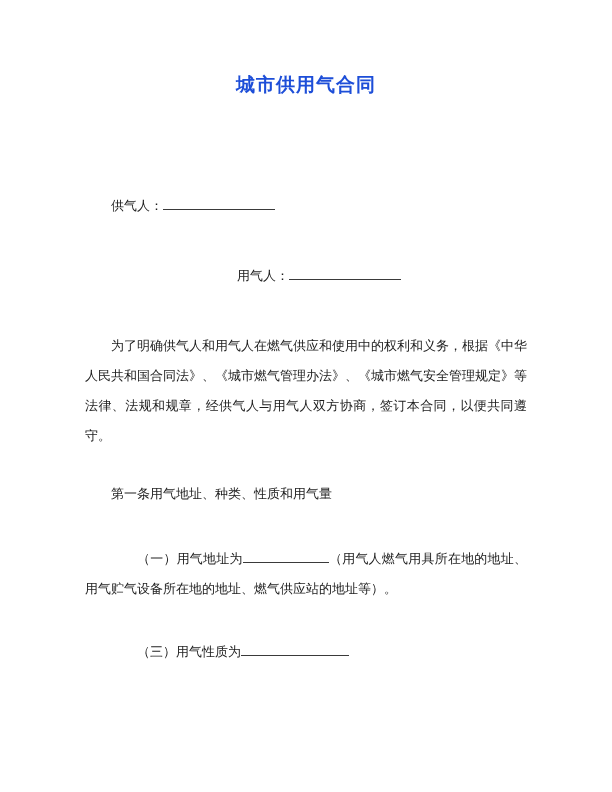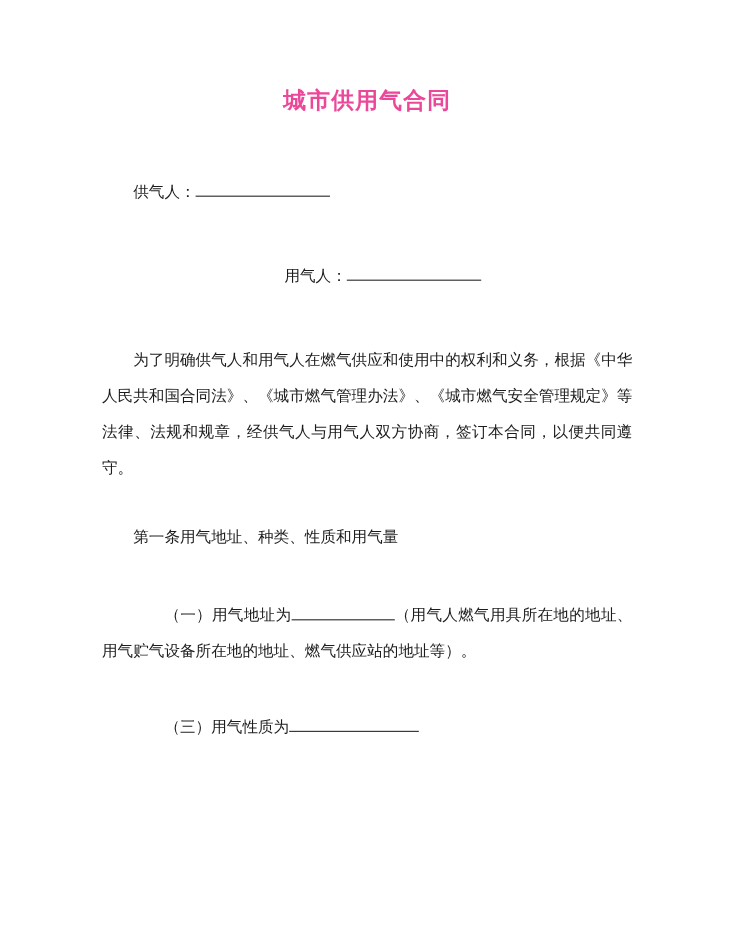--- a/index.html
+++ b/index.html
@@ -20,29 +20,29 @@
     color: #1c1c1c;
     overflow: hidden;
   }
   .doc-title {
     margin: 0;
     font-family: "Liberation Sans", "DejaVu Sans", sans-serif;
     font-size: 19px;
     font-weight: bold;
     line-height: 26px;
     text-align: center;
-    color: #ec4899;
+    color: #1d4ed8;
     letter-spacing: 1px;
   }
   .field-row {
     line-height: 30px;
     text-indent: 2em;
     white-space: nowrap;
   }
-  .field-row.party-a { margin-top: 47px; }
+  .field-row.party-a { margin-top: 93px; }
   .field-row.party-b { margin-top: 40px; text-align: center; }
   .para {
     margin: 0;
     line-height: 30px;
     text-align: justify;
   }
   .para.intro {
     margin-top: 40px;
     text-indent: 2em;
     font-family: Liberation Serif, serif;

